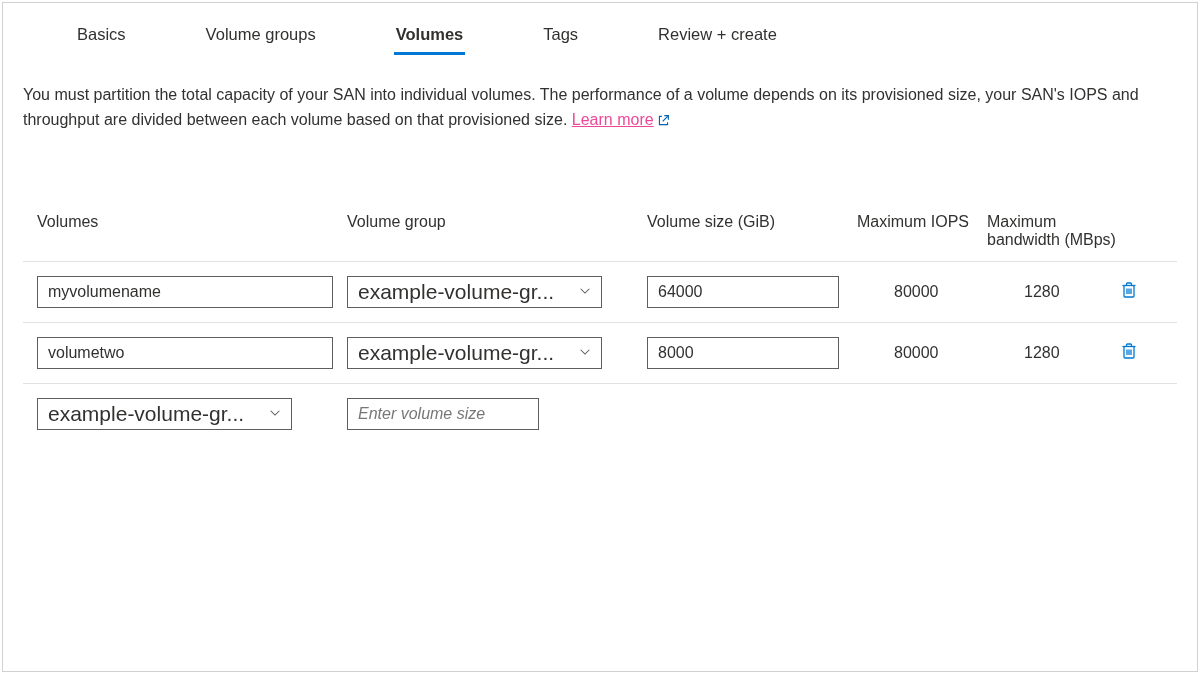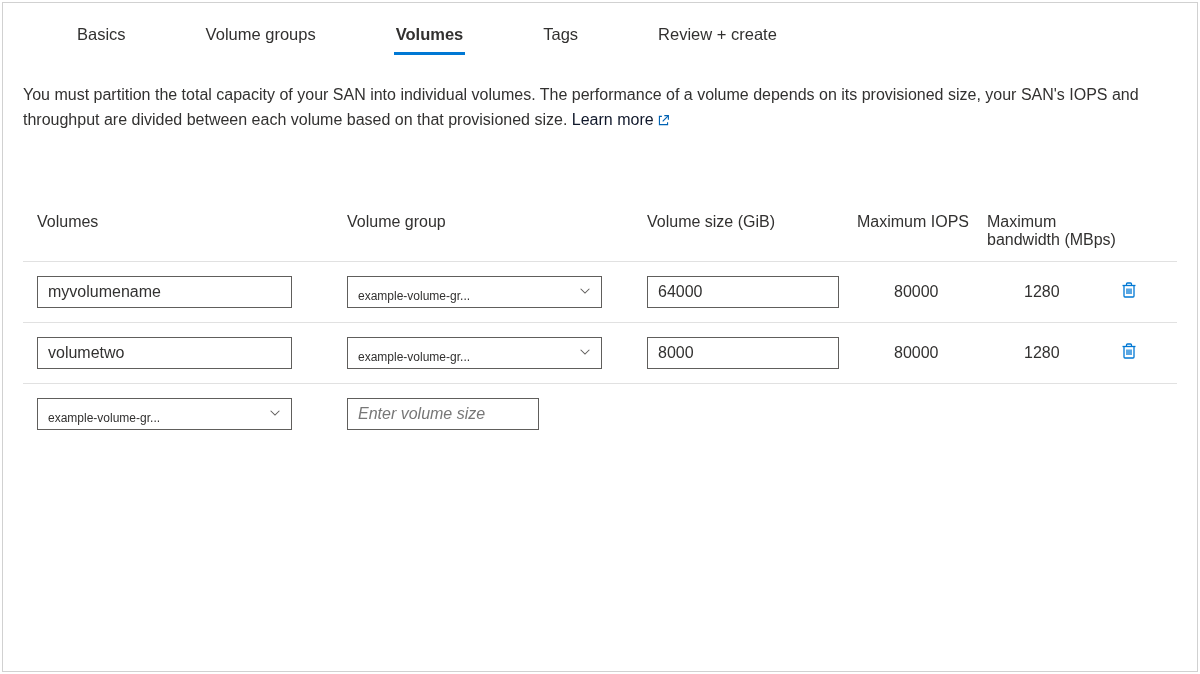--- a/index.html
+++ b/index.html
@@ -39,21 +39,22 @@
       padding-bottom: 8px;
     }
     .description {
       font-size: 16px;
       line-height: 1.55;
       color: #323130;
       margin-bottom: 28px;
       max-width: 1140px;
     }
     .link {
-      color: #0f172a;
+      color: #ec4899;
+      text-decoration: underline;
       cursor: pointer;
     }
     .ext-icon {
       display: inline-block;
       vertical-align: -2px;
       margin-left: 3px;
     }
     .stats {
       margin-bottom: 70px;
     }
@@ -83,21 +84,21 @@
       color: #323130;
     }
     .trow {
       display: grid;
       grid-template-columns: 310px 300px 210px 130px 130px 60px;
       align-items: center;
       padding: 14px 0 14px 14px;
       border-bottom: 1px solid #e1e1e1;
     }
     .text-input {
-      width: 255px;
+      width: 296px;
       height: 32px;
       border: 1px solid #605e5c;
       padding: 4px 10px;
       font-size: 16px;
       font-family: inherit;
       color: #323130;
       background: #fff;
     }
     .text-input::placeholder {
       color: #777;
@@ -106,26 +107,26 @@
     .size-input { width: 192px; }
     .select-wrap {
       position: relative;
       width: 255px;
     }
     .select-display {
       width: 100%;
       height: 32px;
       border: 1px solid #605e5c;
       padding: 4px 30px 4px 10px;
-      font-size: 12px;
+      font-size: 21px;
       font-family: inherit;
       background: #fff;
       cursor: pointer;
       display: flex;
-      align-items: flex-end;
+      align-items: center;
       overflow: hidden;
       white-space: nowrap;
     }
     .chevron {
       position: absolute;
       right: 10px;
       top: 50%;
       transform: translateY(-50%);
       pointer-events: none;
     }

